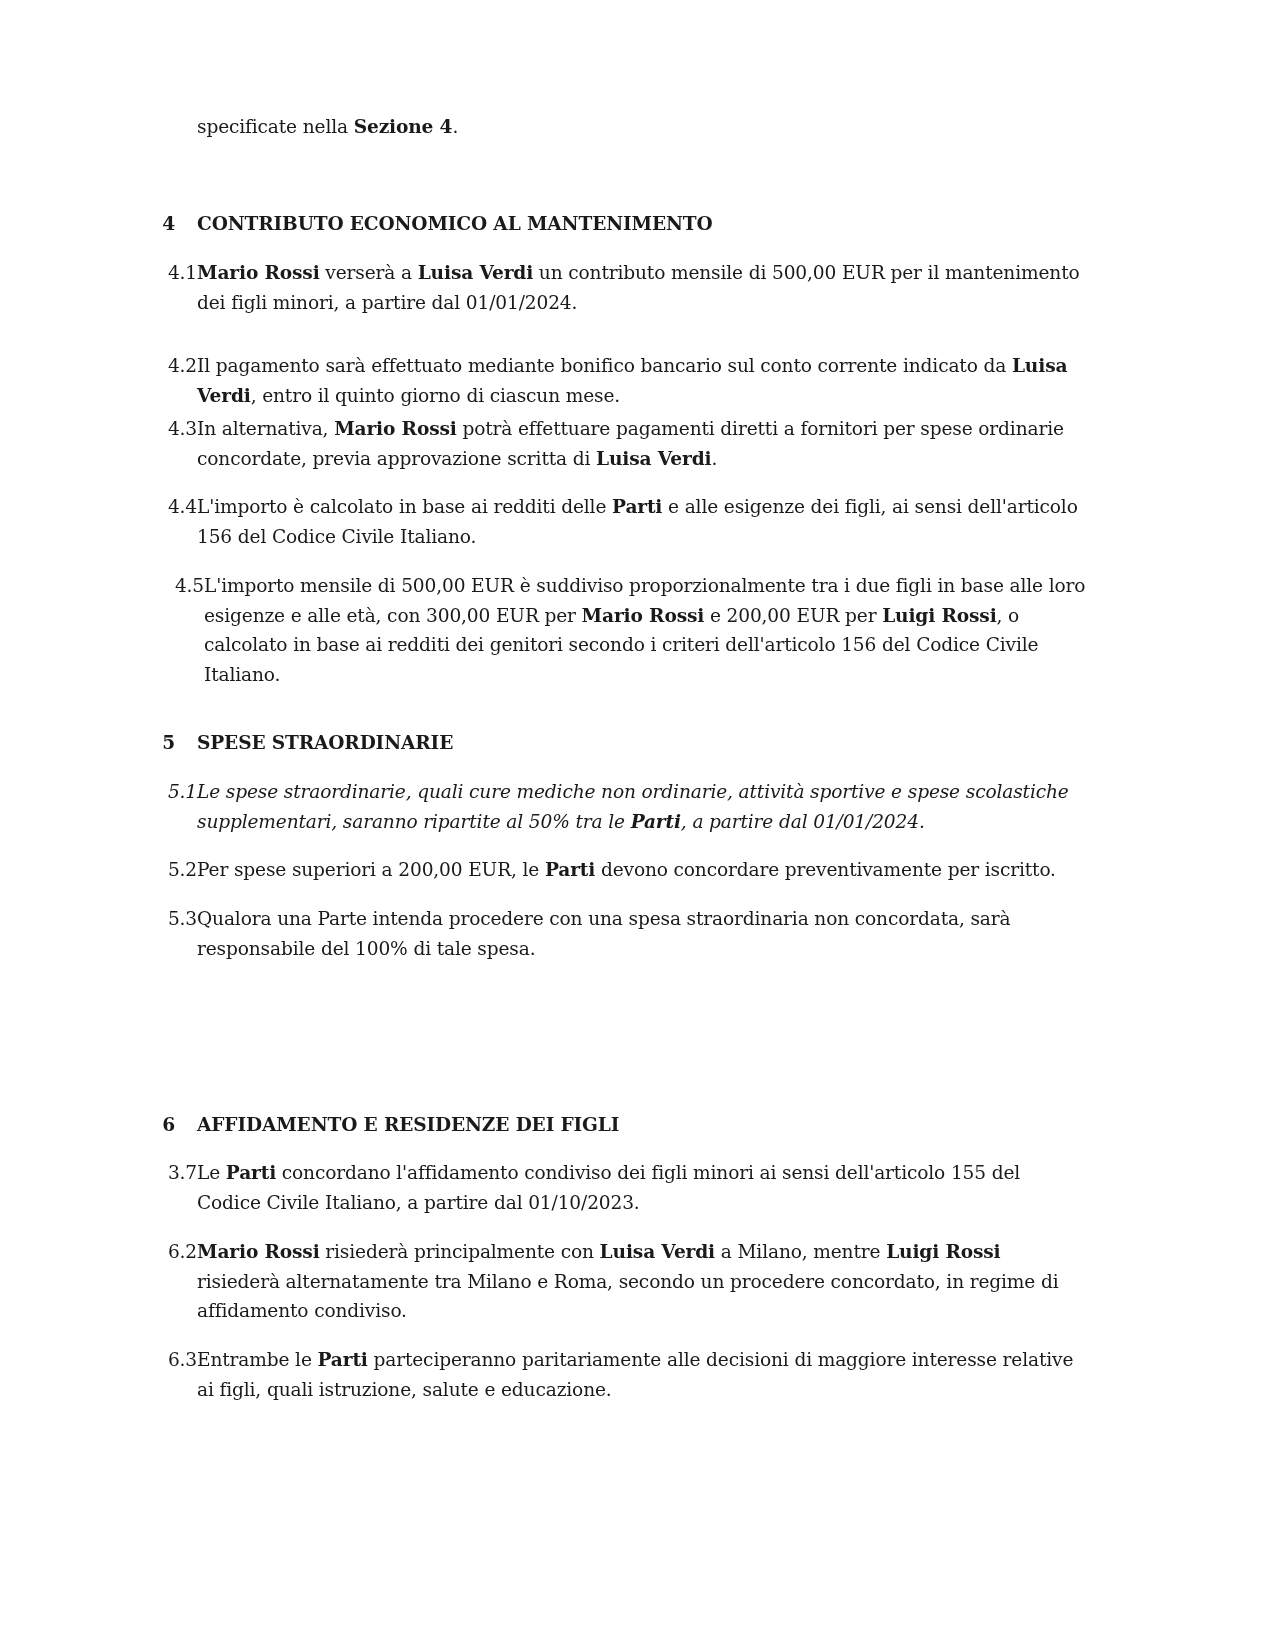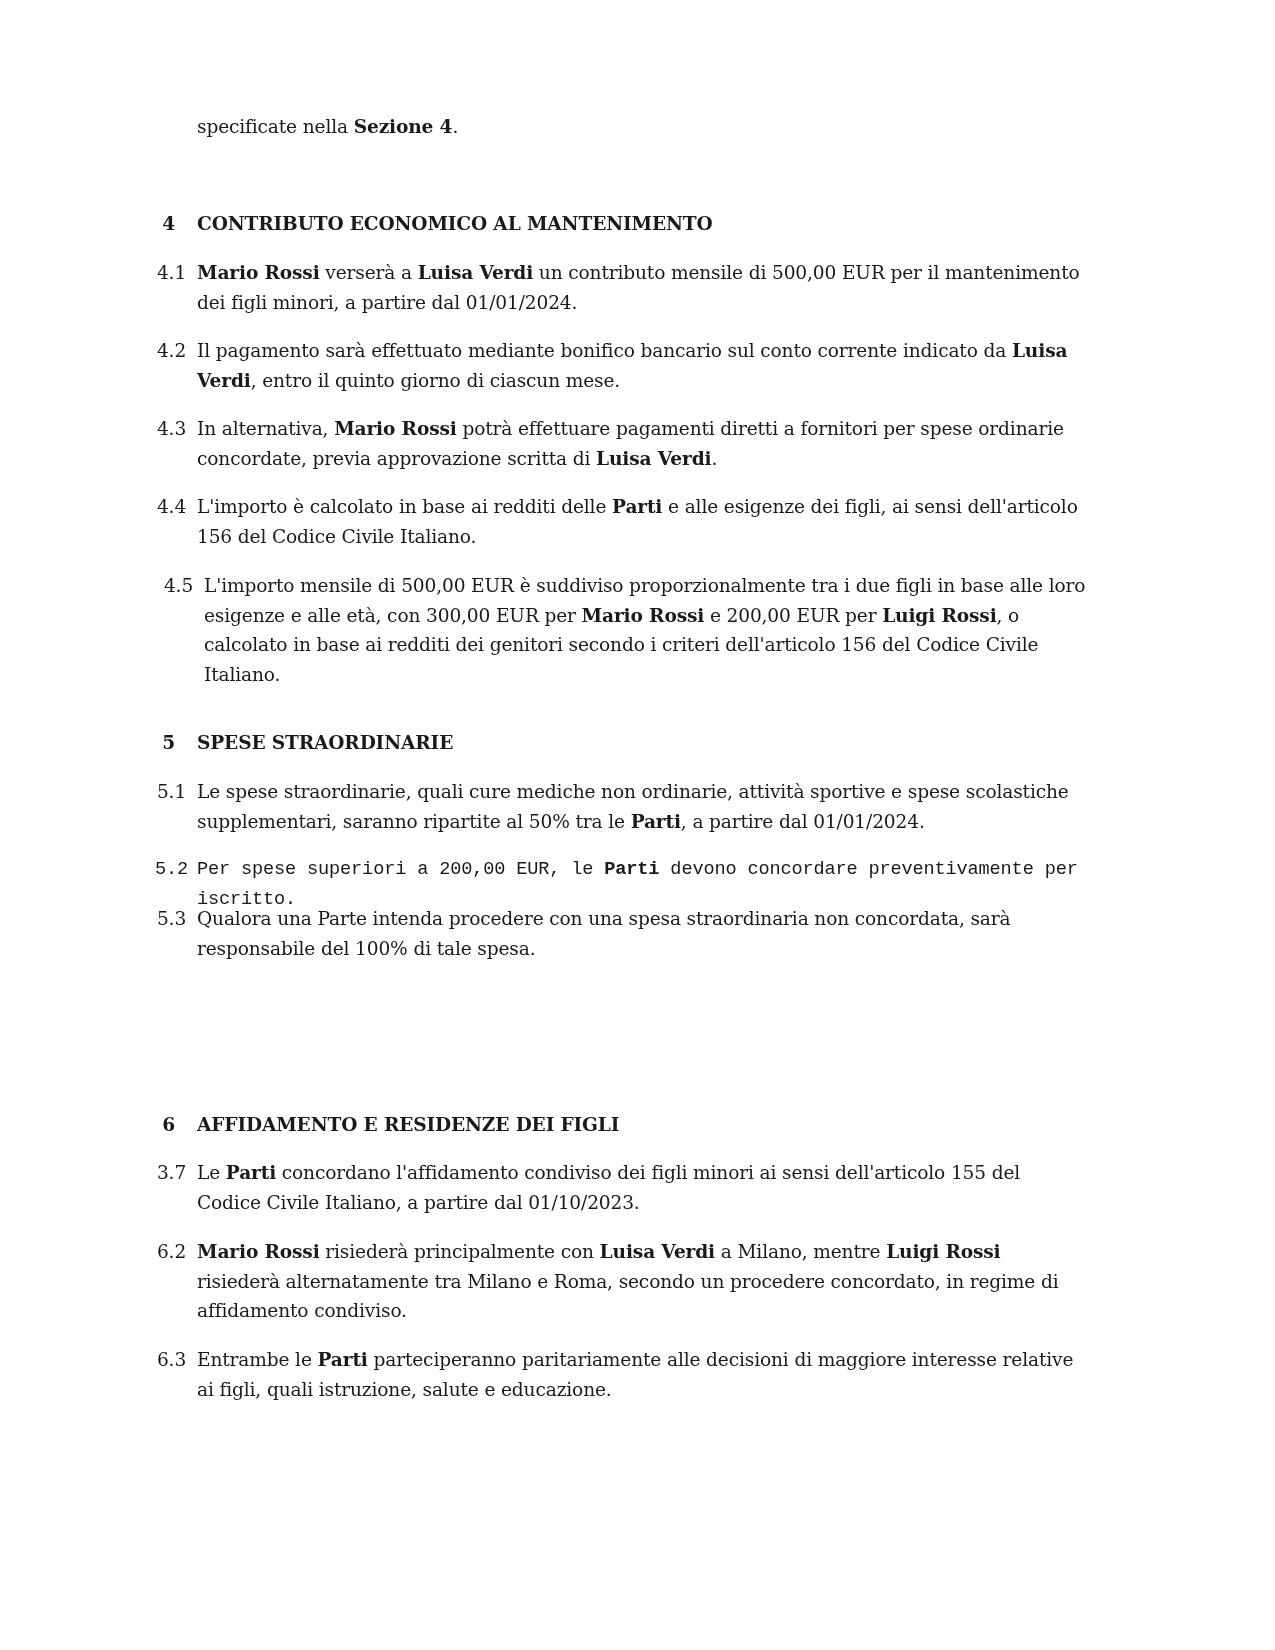--- a/index.html
+++ b/index.html
@@ -29,21 +29,21 @@
       line-height: 29.5px;
       letter-spacing: -0.15px;
     }
     .row {
       display: flex;
       align-items: flex-start;
     }
     .num {
       width: 57px;
       flex: 0 0 57px;
-      text-align: center;
+      text-align: right;
       padding-left: 6px;
       box-sizing: border-box;
     }
     .heading .num {
       text-align: right;
       padding-left: 0;
       padding-right: 22px;
       font-weight: bold;
       width: 57px;
     }
@@ -76,21 +76,21 @@
       <span class="text">CONTRIBUTO ECONOMICO AL MANTENIMENTO</span>
     </div>
   </div>
 
   <div class="block clause" style="top:258px;">
       <div class="row">
         <span class="num">4.1</span>
         <span class="text"><b>Mario Rossi</b><span> verserà a </span><b>Luisa Verdi</b><span> un contributo mensile di 500,00 EUR per il mantenimento dei figli minori, a partire dal 01/01/2024.</span></span>
       </div>
     </div>
-  <div class="block clause" style="top:336px;">
+  <div class="block clause" style="top:351px;">
       <div class="row">
         <span class="num">4.2</span>
         <span class="text"><span>Il pagamento sarà effettuato mediante bonifico bancario sul conto corrente indicato da </span><b>Luisa Verdi</b><span>, entro il quinto giorno di ciascun mese.</span></span>
       </div>
     </div>
   <div class="block clause" style="top:414px;">
       <div class="row">
         <span class="num">4.3</span>
         <span class="text"><span>In alternativa, </span><b>Mario Rossi</b><span> potrà effettuare pagamenti diretti a fornitori per spese ordinarie concordate, previa approvazione scritta di </span><b>Luisa Verdi</b><span>.</span></span>
       </div>
@@ -108,27 +108,27 @@
       </div>
     </div>
 
   <div class="block heading" style="top:728px;">
     <div class="row">
       <span class="num">5</span>
       <span class="text">SPESE STRAORDINARIE</span>
     </div>
   </div>
 
-  <div class="block clause" style="top:777px;">
+  <div class="block clause" style="top:777px;font-style:italic;">
       <div class="row">
         <span class="num">5.1</span>
         <span class="text"><span>Le spese straordinarie, quali cure mediche non ordinarie, attività sportive e spese scolastiche supplementari, saranno ripartite al 50% tra le </span><b>Parti</b><span>, a partire dal 01/01/2024.</span></span>
       </div>
     </div>
-  <div class="block clause" style="top:855px;font-family:Liberation Mono, monospace;">
+  <div class="block clause" style="top:855px;">
       <div class="row">
         <span class="num">5.2</span>
         <span class="text"><span>Per spese superiori a 200,00 EUR, le </span><b>Parti</b><span> devono concordare preventivamente per iscritto.</span></span>
       </div>
     </div>
   <div class="block clause" style="top:904px;">
       <div class="row">
         <span class="num">5.3</span>
         <span class="text"><span>Qualora una Parte intenda procedere con una spesa straordinaria non concordata, sarà responsabile del 100% di tale spesa.</span></span>
       </div>

